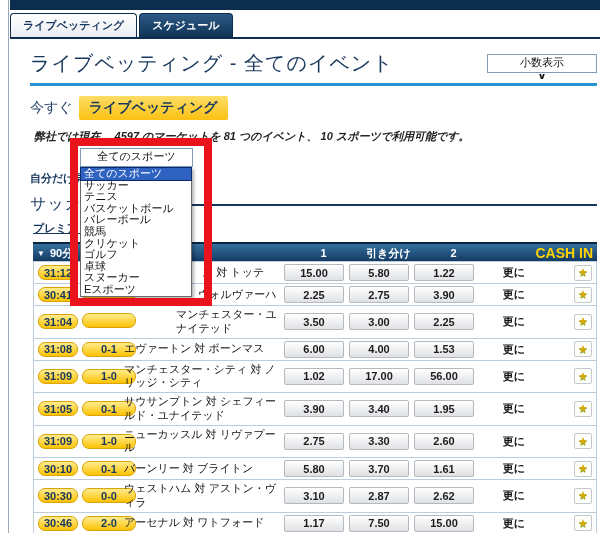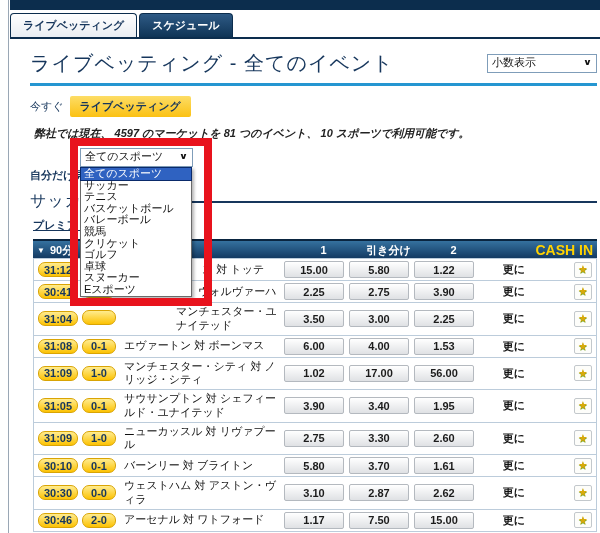--- a/index.html
+++ b/index.html
@@ -13,25 +13,25 @@
     border:1px solid #0c2d4d; border-bottom:none; border-radius:4px 4px 0 0; margin-right:2px; cursor:pointer; }
   .tab.active { background:linear-gradient(#ffffff,#e9edf2); color:#16365c; position:relative; z-index:2;
     margin-bottom:-2px; padding-bottom:2px; }
   .tab.inactive { background:linear-gradient(#2e5a85,#0f3456); color:#fff; }
   
   .head-row { margin:11px 3px 0 30px; display:flex; align-items:center; }
   h1 { font-size:20px; font-weight:normal; color:#16365c; letter-spacing:1px; flex:1; }
   .price-fmt { display:flex; align-items:center; gap:5px; }
   .price-fmt label { font-size:11px; font-weight:bold; color:#16365c; }
   .sel { background:#fff; border:1px solid #7f9db9; height:19px; width:110px; font-size:11px; color:#111;
-    display:flex; padding:0 4px; justify-content:space-between; cursor:pointer; }
+    display:flex; align-items:center; padding:0 4px; justify-content:space-between; cursor:pointer;flex-direction:column; }
   .sel .chev { font-weight:bold; font-size:11px; color:#111; transform:scaleY(.8); }
   .blue-rule { margin:6px 3px 0 30px; height:3px; background:#2596d1; }
   
-  .promo { margin:10px 0 0 30px; display:flex; align-items:center; font-size:11px; color:#16365c; }
+  .promo { margin:10px 0 0 30px; display:flex; align-items:center; font-size:14px; color:#16365c; }
   .promo .badge { margin-left:6px; background:linear-gradient(#fddd66,#fbc113); padding:3px 10px;
     font-weight:bold; color:#16365c; border-radius:2px; }
   .avail { margin:9px 0 0 34px; font-size:11px; font-weight:600; color:#222;font-style:italic; }
   .filter-label { margin:27px 0 0 30px; font-size:11px; font-weight:bold; color:#16365c; }
   .sport-head { margin:8px 3px 0 30px; display:flex; align-items:center; }
   .sport-head .t { font-size:16px; color:#16365c; letter-spacing:1px; white-space:nowrap; }
   .sport-head .line { flex:1; height:2px; background:#16365c; margin-left:8px; }
   .league { margin:6px 0 4px 33px; font-size:11px; font-weight:bold; color:#16365c;
     text-decoration:underline; display:inline-block; cursor:pointer; }
   
@@ -42,21 +42,21 @@
     padding:2px 4px; min-height:20px; font-size:11px; }
   .c-time { width:44px; flex:none; }
   .c-score { width:40px; flex:none; }
   .c-name { width:162px; flex:none; color:#111; line-height:1.25; padding-left:2px; }
   .trow:nth-child(1) .c-name { padding-left:80px; white-space:nowrap; }
   .trow:nth-child(2) .c-name { padding-left:76px; white-space:nowrap; }
   .trow:nth-child(3) .c-name { padding-left:54px; }
   .btn-y { display:inline-flex; align-items:center; justify-content:center; height:15px;
     background:linear-gradient(#ffec8f,#fcc203); border:1px solid #d9a404; border-radius:7px;
     color:#16365c; font-weight:bold; font-size:11px; cursor:pointer; }
-  .c-time .btn-y { width:40px; } .c-score .btn-y { width:34px; }
+  .c-time .btn-y { width:40px; } .c-score .btn-y { width:54px; }
   .odd { width:60px; flex:none; height:17px; margin-right:5px; background:linear-gradient(#ffffff,#dfe1e4);
     border:1px solid #b4b9bf; border-radius:2px; display:flex; align-items:center; justify-content:center;
     font-weight:bold; color:#1c1c1c; cursor:pointer; }
   .more { width:46px; flex:none; text-align:right; color:#111; font-weight:600; cursor:pointer; }
   .spacer { flex:1; }
   .star-box { width:18px; height:16px; flex:none; border:1px solid #c3c8cc; border-radius:2px; background:#fdfdfa;
     display:flex; align-items:center; justify-content:center; font-size:11px; color:#d9a90a;
     text-shadow:0 1px 0 #7ba428; cursor:pointer; }
   
   .h-time { width:84px; flex:none; display:flex; align-items:center; gap:5px; }

